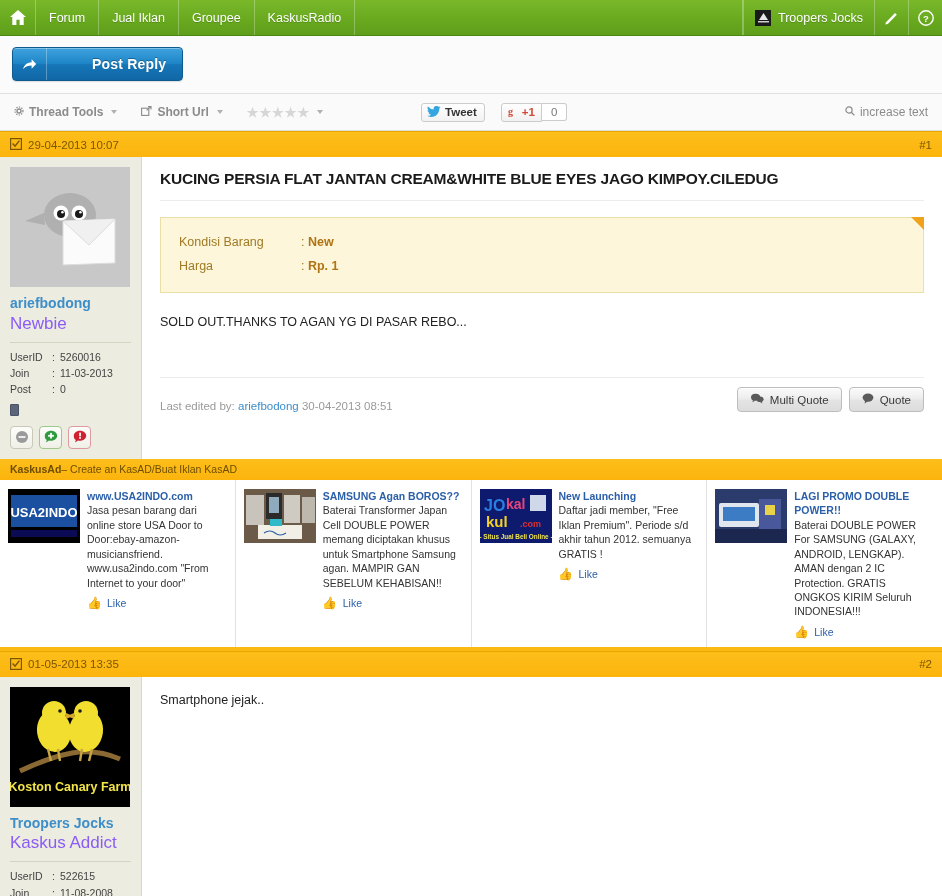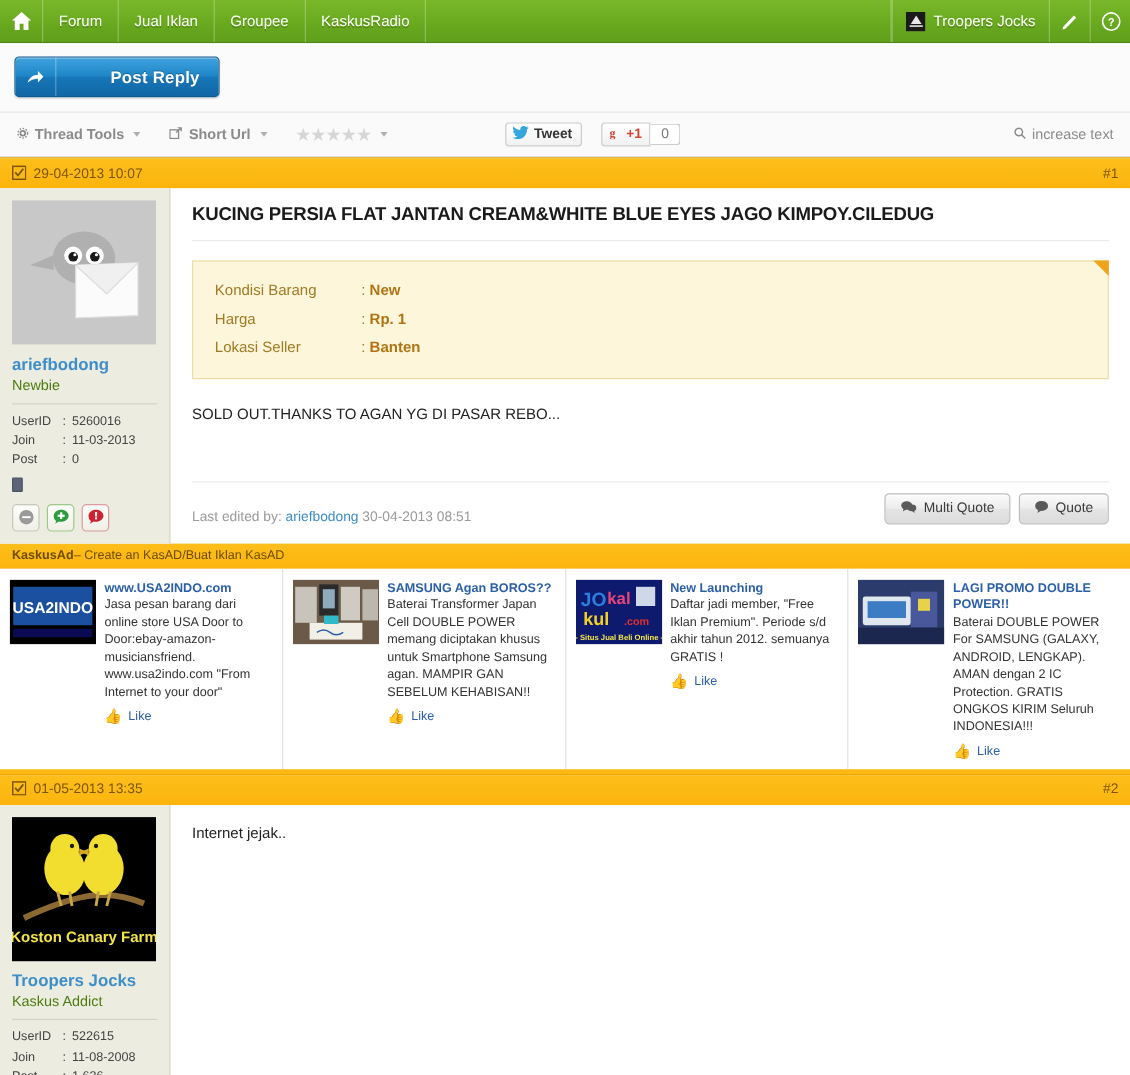--- a/index.html
+++ b/index.html
@@ -142,21 +142,21 @@
     background: #c8c8c8;
     display:flex;align-items:center;justify-content:center;
     overflow:hidden;
   }
   .avatar-box.dark { background:#000; }
   .username {
     margin-top: 8px;
     font-size: 14px; font-weight: bold; color:#3d8ec9;
     cursor:pointer; line-height:1.2;
   }
-  .usertitle { font-size: 12px; color:#4d7c0f; margin-top:2px; }
+  .usertitle { font-size: 17px; color:#8b5cf6; margin-top:2px; }
   .userdiv { border-top: 1px solid #d4d4c2; margin: 8px 0 6px 0; }
   .ustat { font-size: 10.5px; color:#444; line-height:1.55; display:flex; }
   .ustat .k { width: 42px; flex:0 0 42px; }
   .ustat .s { width: 8px; }
   .mini-icon { width:9px;height:12px;background:#5b6478;border-radius:1px; margin:6px 0 0 0; border:1px solid #4a5265;}
   .ubtns { display:flex; gap:6px; margin-top: 10px; }
   .ubtn {
     width: 23px; height:23px; border-radius:4px;
     display:flex;align-items:center;justify-content:center;
     background: linear-gradient(180deg,#fdfdfb,#f0f0e8);
@@ -433,24 +433,20 @@
   <div class="postcontent">
     <div class="post-title">KUCING PERSIA FLAT JANTAN CREAM&amp;WHITE BLUE EYES JAGO KIMPOY.CILEDUG</div>
     <div class="infobox">
       <div class="inforow">
         <span class="lbl">Kondisi Barang</span>
         <span class="val"><span class="colon">: </span><span>New</span></span>
       </div>
       <div class="inforow">
         <span class="lbl">Harga</span>
         <span class="val"><span class="colon">: </span><span>Rp. 1</span></span>
-      </div>
-      <div class="inforow">
-        <span class="lbl">Lokasi Seller</span>
-        <span class="val"><span class="colon">: </span><span>Banten</span></span>
       </div>
     </div>
     <div class="post-text">SOLD OUT.THANKS TO AGAN YG DI PASAR REBO...</div>
     <div class="post-foot">
       <div class="lastedit">
         <span>Last edited by:</span>
         <a>ariefbodong</a>
         <span>30-04-2013 08:51</span>
       </div>
       <div class="foot-btns">
@@ -618,15 +614,15 @@
         <span class="s">:</span>
       <span>11-08-2008</span>
     </div>
     <div class="ustat">
       <span class="k">Post</span>
         <span class="s">:</span>
       <span>1,636</span>
     </div>
   </div>
   <div class="post2content">
-    <div class="post-text" style="margin-top:0">Internet jejak..</div>
+    <div class="post-text" style="margin-top:0">Smartphone jejak..</div>
   </div>
 </div>
 
 </body></html>

